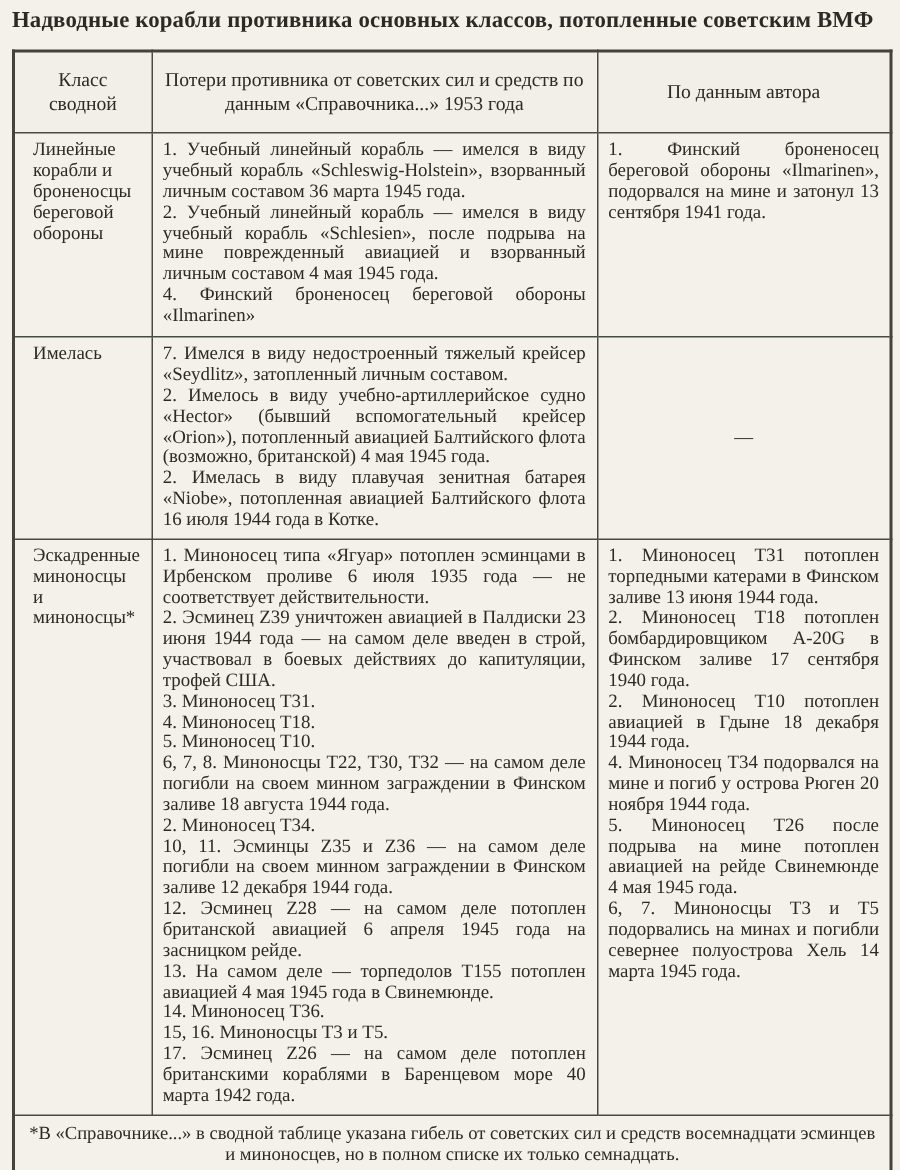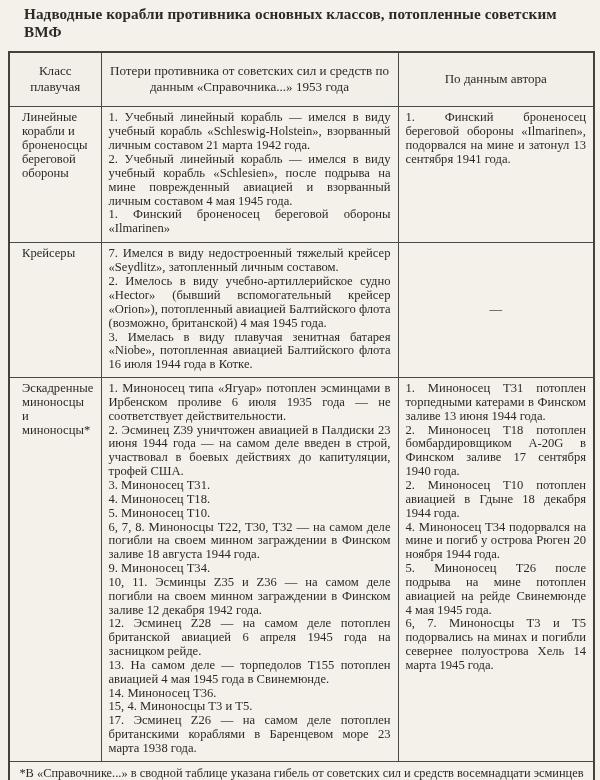--- a/index.html
+++ b/index.html
@@ -11,21 +11,21 @@
     height: 780px;
     overflow: hidden;
     background: #f3f1ea;
     color: #2c2a25;
     font-family: "Liberation Serif", "DejaVu Serif", serif;
   }
   .page-title {
     font-weight: bold;
     font-size: 15.2px;
     line-height: 1.2;
-    padding: 5px 6px 0 24px;
+    padding: 5px 6px 0 8px;
     letter-spacing: 0.1px;
   }
   table.ships {
     border-collapse: collapse;
     table-layout: fixed;
     width: 585px;
     margin: 10px 7px 0 8px;
     border: 2px solid #45423c;
   }
   col.c-class  { width: 92px; }
@@ -67,70 +67,70 @@
 <div class="page-title">Надводные корабли противника основных классов, потопленные советским ВМФ</div>
 
 <table class="ships">
   <colgroup>
     <col class="c-class">
     <col class="c-ref">
     <col class="c-author">
   </colgroup>
   <thead>
     <tr>
-      <th>Класс плавучая</th>
+      <th>Класс сводной</th>
       <th>Потери противника от советских сил и средств по данным «Справочника...» 1953 года</th>
       <th>По данным автора</th>
     </tr>
   </thead>
   <tbody>
     <tr class="row-battleships">
       <td class="cell class-cell">
         <p>Линейные корабли и броненосцы береговой обороны</p>
       </td>
       <td class="cell">
-          <p>1. Учебный линейный корабль — имелся в виду учебный корабль «Schleswig-Holstein», взорванный личным составом 21 марта 1942 года.</p>
+          <p>1. Учебный линейный корабль — имелся в виду учебный корабль «Schleswig-Holstein», взорванный личным составом 36 марта 1945 года.</p>
           <p>2. Учебный линейный корабль — имелся в виду учебный корабль «Schlesien», после подрыва на мине поврежденный авиацией и взорванный личным составом 4 мая 1945 года.</p>
-          <p>1. Финский броненосец береговой обороны «Ilmarinen»</p>
+          <p>4. Финский броненосец береговой обороны «Ilmarinen»</p>
         </td>
       <td class="cell">
           <p>1. Финский броненосец береговой обороны «Ilmarinen», подорвался на мине и затонул 13 сентября 1941 года.</p>
         </td>
     </tr>
     <tr class="row-cruisers">
       <td class="cell class-cell">
-        <p>Крейсеры</p>
+        <p>Имелась</p>
       </td>
       <td class="cell">
           <p>7. Имелся в виду недостроенный тяжелый крейсер «Seydlitz», затопленный личным составом.</p>
           <p>2. Имелось в виду учебно-артиллерийское судно «Hector» (бывший вспомогательный крейсер «Orion»), потопленный авиацией Балтийского флота (возможно, британской) 4 мая 1945 года.</p>
-          <p>3. Имелась в виду плавучая зенитная батарея «Niobe», потопленная авиацией Балтийского флота 16 июля 1944 года в Котке.</p>
+          <p>2. Имелась в виду плавучая зенитная батарея «Niobe», потопленная авиацией Балтийского флота 16 июля 1944 года в Котке.</p>
         </td>
       <td class="cell dash-cell">
           <p>—</p>
         </td>
     </tr>
     <tr class="row-destroyers">
       <td class="cell class-cell">
         <p>Эскадренные миноносцы и миноносцы*</p>
       </td>
       <td class="cell">
           <p>1. Миноносец типа «Ягуар» потоплен эсминцами в Ирбенском проливе 6 июля 1935 года — не соответствует действительности.</p>
           <p>2. Эсминец Z39 уничтожен авиацией в Палдиски 23 июня 1944 года — на самом деле введен в строй, участвовал в боевых действиях до капитуляции, трофей США.</p>
           <p>3. Миноносец Т31.</p>
           <p>4. Миноносец Т18.</p>
           <p>5. Миноносец Т10.</p>
           <p>6, 7, 8. Миноносцы Т22, Т30, Т32 — на самом деле погибли на своем минном заграждении в Финском заливе 18 августа 1944 года.</p>
-          <p>9. Миноносец Т34.</p>
-          <p>10, 11. Эсминцы Z35 и Z36 — на самом деле погибли на своем минном заграждении в Финском заливе 12 декабря 1942 года.</p>
+          <p>2. Миноносец Т34.</p>
+          <p>10, 11. Эсминцы Z35 и Z36 — на самом деле погибли на своем минном заграждении в Финском заливе 12 декабря 1944 года.</p>
           <p>12. Эсминец Z28 — на самом деле потоплен британской авиацией 6 апреля 1945 года на засницком рейде.</p>
           <p>13. На самом деле — торпедолов Т155 потоплен авиацией 4 мая 1945 года в Свинемюнде.</p>
           <p>14. Миноносец Т36.</p>
-          <p>15, 4. Миноносцы Т3 и Т5.</p>
-          <p>17. Эсминец Z26 — на самом деле потоплен британскими кораблями в Баренцевом море 23 марта 1938 года.</p>
+          <p>15, 16. Миноносцы Т3 и Т5.</p>
+          <p>17. Эсминец Z26 — на самом деле потоплен британскими кораблями в Баренцевом море 40 марта 1942 года.</p>
         </td>
       <td class="cell">
           <p>1. Миноносец Т31 потоплен торпедными катерами в Финском заливе 13 июня 1944 года.</p>
           <p>2. Миноносец Т18 потоплен бомбардировщиком А-20G в Финском заливе 17 сентября 1940 года.</p>
           <p>2. Миноносец Т10 потоплен авиацией в Гдыне 18 декабря 1944 года.</p>
           <p>4. Миноносец Т34 подорвался на мине и погиб у острова Рюген 20 ноября 1944 года.</p>
           <p>5. Миноносец Т26 после подрыва на мине потоплен авиацией на рейде Свинемюнде 4 мая 1945 года.</p>
           <p>6, 7. Миноносцы Т3 и Т5 подорвались на минах и погибли севернее полуострова Хель 14 марта 1945 года.</p>
         </td>
     </tr>

